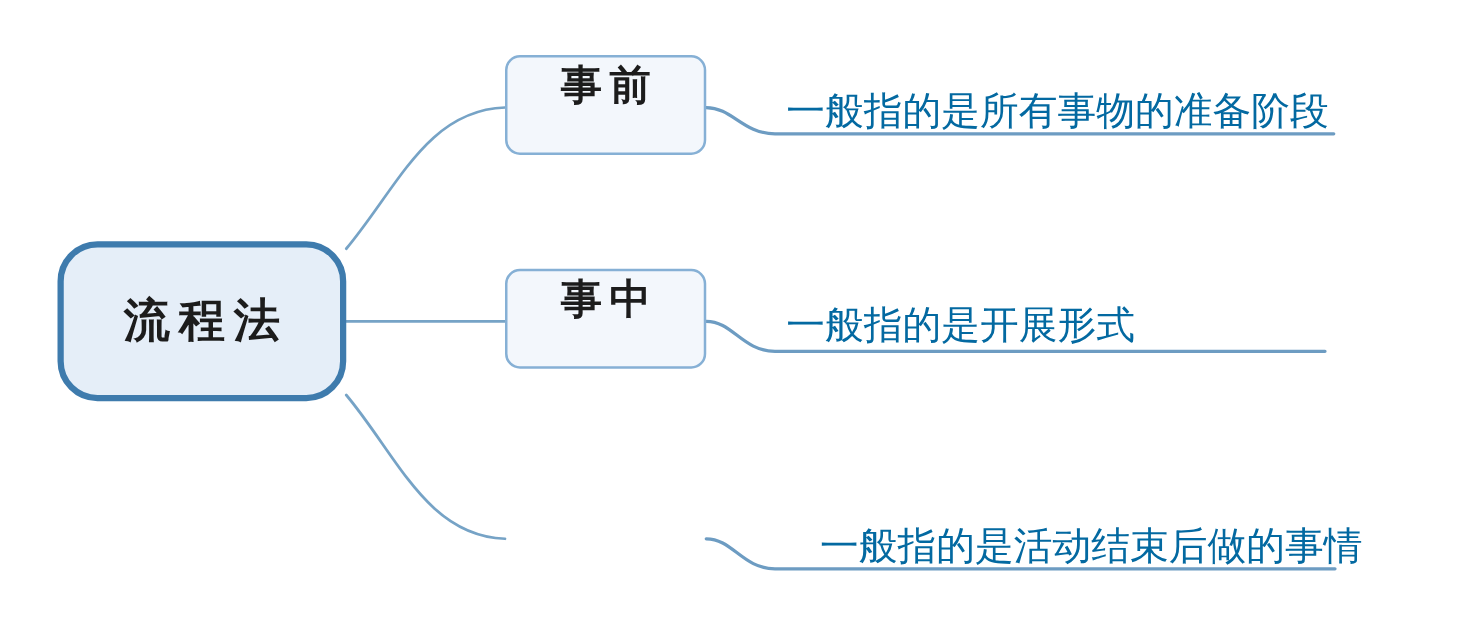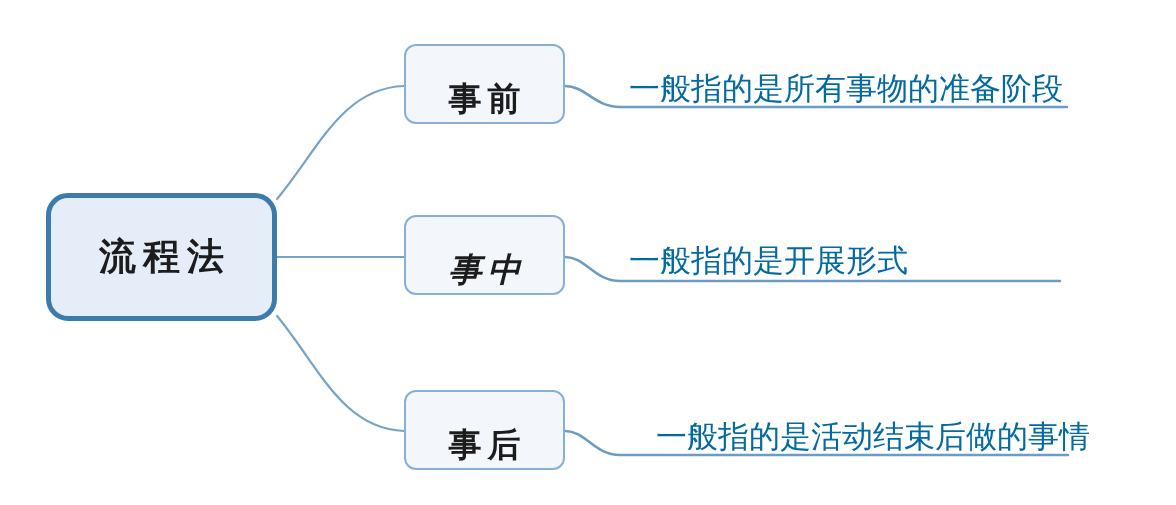--- a/index.html
+++ b/index.html
@@ -33,21 +33,21 @@
     stroke-width: 2.6;
     stroke-linecap: round;
   }
   .root-node {
     position: absolute;
     left: 46px; top: 193px;
     width: 231px; height: 128px;
     box-sizing: border-box;
     background: #e5eef8;
     border: 5px solid #3e7bad;
-    border-radius: 22px;
+    border-radius: 32px;
     display: flex;
     align-items: center;
     justify-content: center;
     z-index: 1;
     cursor: default;
   }
   .root-label {
     font-size: 37px;
     font-weight: bold;
     color: #1c1c1c;
@@ -57,27 +57,27 @@
   }
   .branch-node {
     position: absolute;
     left: 404px;
     width: 161px; height: 80px;
     box-sizing: border-box;
     background: #f3f7fc;
     border: 2px solid #86b0d5;
     border-radius: 12px;
     display: flex;
-    align-items: flex-end;
+    align-items: flex-start;
     justify-content: center;
     z-index: 1;
     cursor: default;
   }
   #branch-0 { top: 44px; }
-  #branch-1 { top: 215px; font-style: italic; }
+  #branch-1 { top: 215px; }
   #branch-2 { top: 390px; }
   .branch-label {
     font-size: 33px;
     font-weight: bold;
     color: #1c1c1c;
     letter-spacing: 6px;
     text-indent: 6px;
     white-space: nowrap;
   }
   .desc {
@@ -116,23 +116,20 @@
   <div class="root-node">
     <span class="root-label">流程法</span>
   </div>
 
   <div class="branch-node" id="branch-0">
     <span class="branch-label">事前</span>
   </div>
   <div class="branch-node" id="branch-1">
     <span class="branch-label">事中</span>
   </div>
-  <div class="branch-node" id="branch-2">
-    <span class="branch-label">事后</span>
-  </div>
 
   <div class="desc" id="desc-0">
     <span>一般指的是所有事物的准备阶段</span>
   </div>
   <div class="desc" id="desc-1">
     <span>一般指的是开展形式</span>
   </div>
   <div class="desc" id="desc-2">
     <span>一般指的是活动结束后做的事情</span>
   </div>

